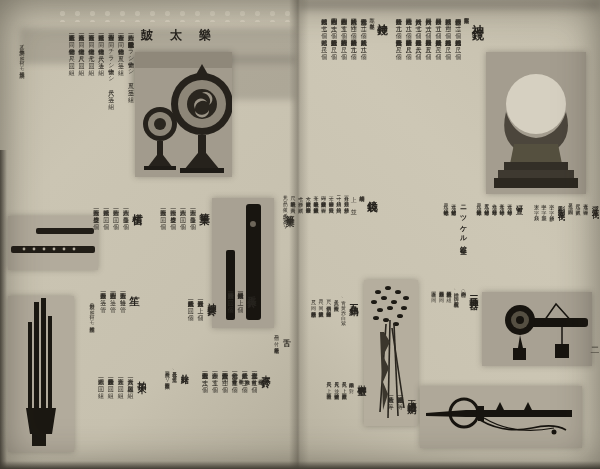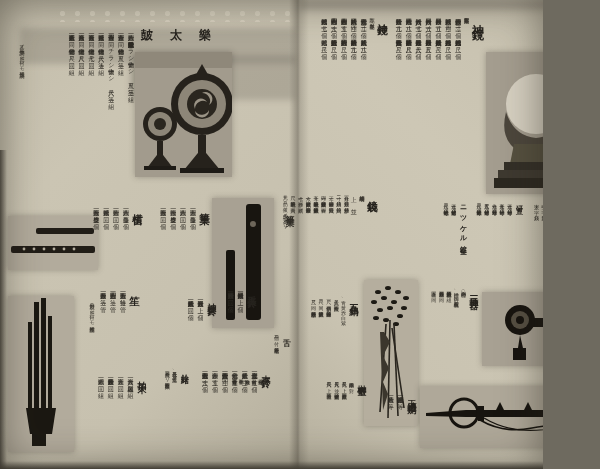--- a/index.html
+++ b/index.html
@@ -1,18 +1,18 @@
 <!DOCTYPE html>
 <html><head>
 <meta charset="utf-8">
 <style>
   html,body{margin:0;padding:0;background:#6e6a5f;}
-  .canvas{position:relative;width:497px;height:469px;overflow:hidden;
+  .canvas{position:relative;width:600px;height:469px;overflow:hidden;
     background:#fca5a5;font-family:"DejaVu Sans","Liberation Sans",sans-serif;
-    color:#2e2b25;padding-left:46px;}
+    color:#2e2b25;}
   .page{position:absolute;top:0;height:469px;}
   .page-left{left:0;width:298px;background:linear-gradient(135deg,#c3bdab 0%,#cbc5b3 30%,#c7c1af 70%,#b4ae9c 100%);}
   .page-right{left:298px;width:302px;background:linear-gradient(225deg,#c6c0ae 0%,#cdc7b5 40%,#c9c3b1 75%,#b7b19f 100%);}
   .fold{position:absolute;left:289px;top:0;width:20px;height:469px;
     background:linear-gradient(90deg,rgba(58,53,44,0) 0%,rgba(58,53,44,.38) 45%,rgba(90,85,74,.25) 55%,rgba(58,53,44,0) 100%);}
   .vig{position:absolute;inset:0;box-shadow:inset 0 0 42px rgba(40,36,28,.55);pointer-events:none;}
   .shadeband{position:absolute;background:rgba(110,104,92,.30);filter:blur(3px);}
   .diamonds{position:absolute;left:55px;top:9px;width:238px;height:13px;opacity:.8;
     background-image:radial-gradient(circle,#ddd7c5 2.2px,rgba(221,215,197,0) 3px);
     background-size:15px 9px;}

